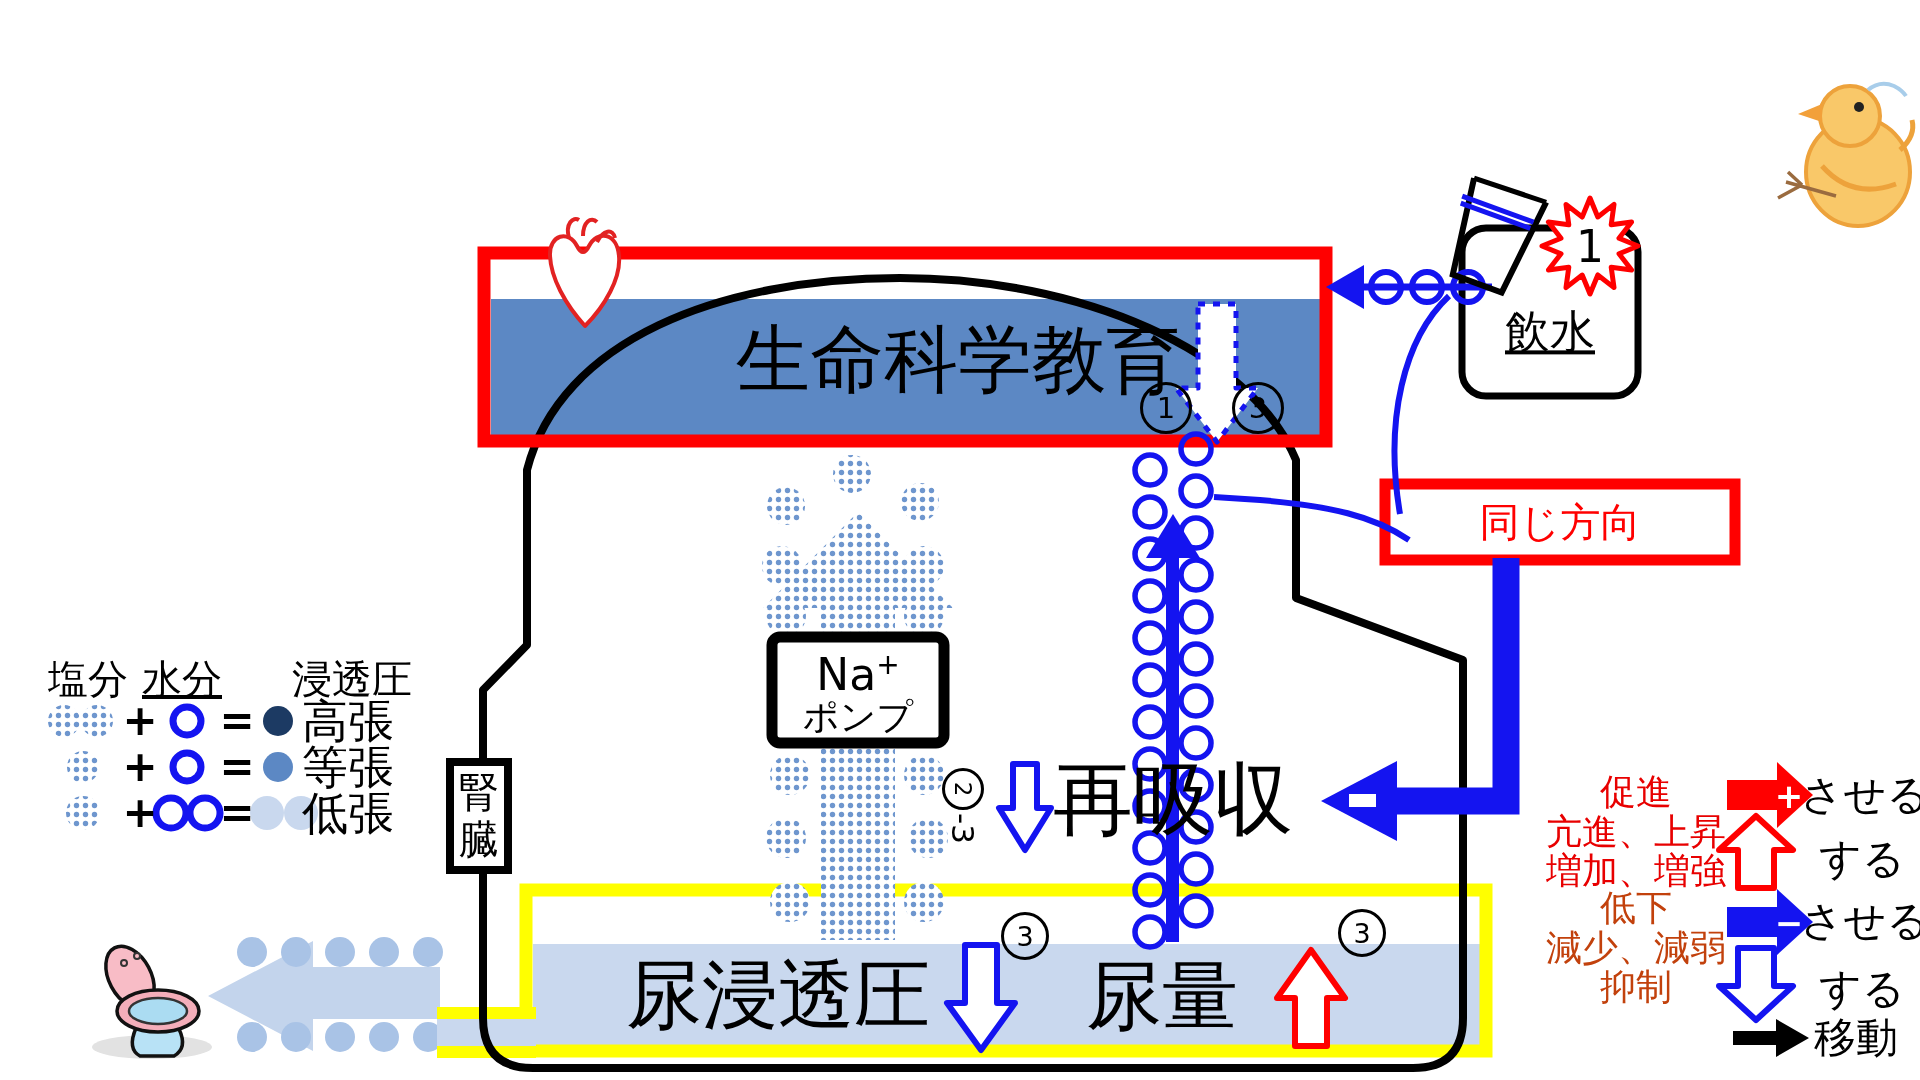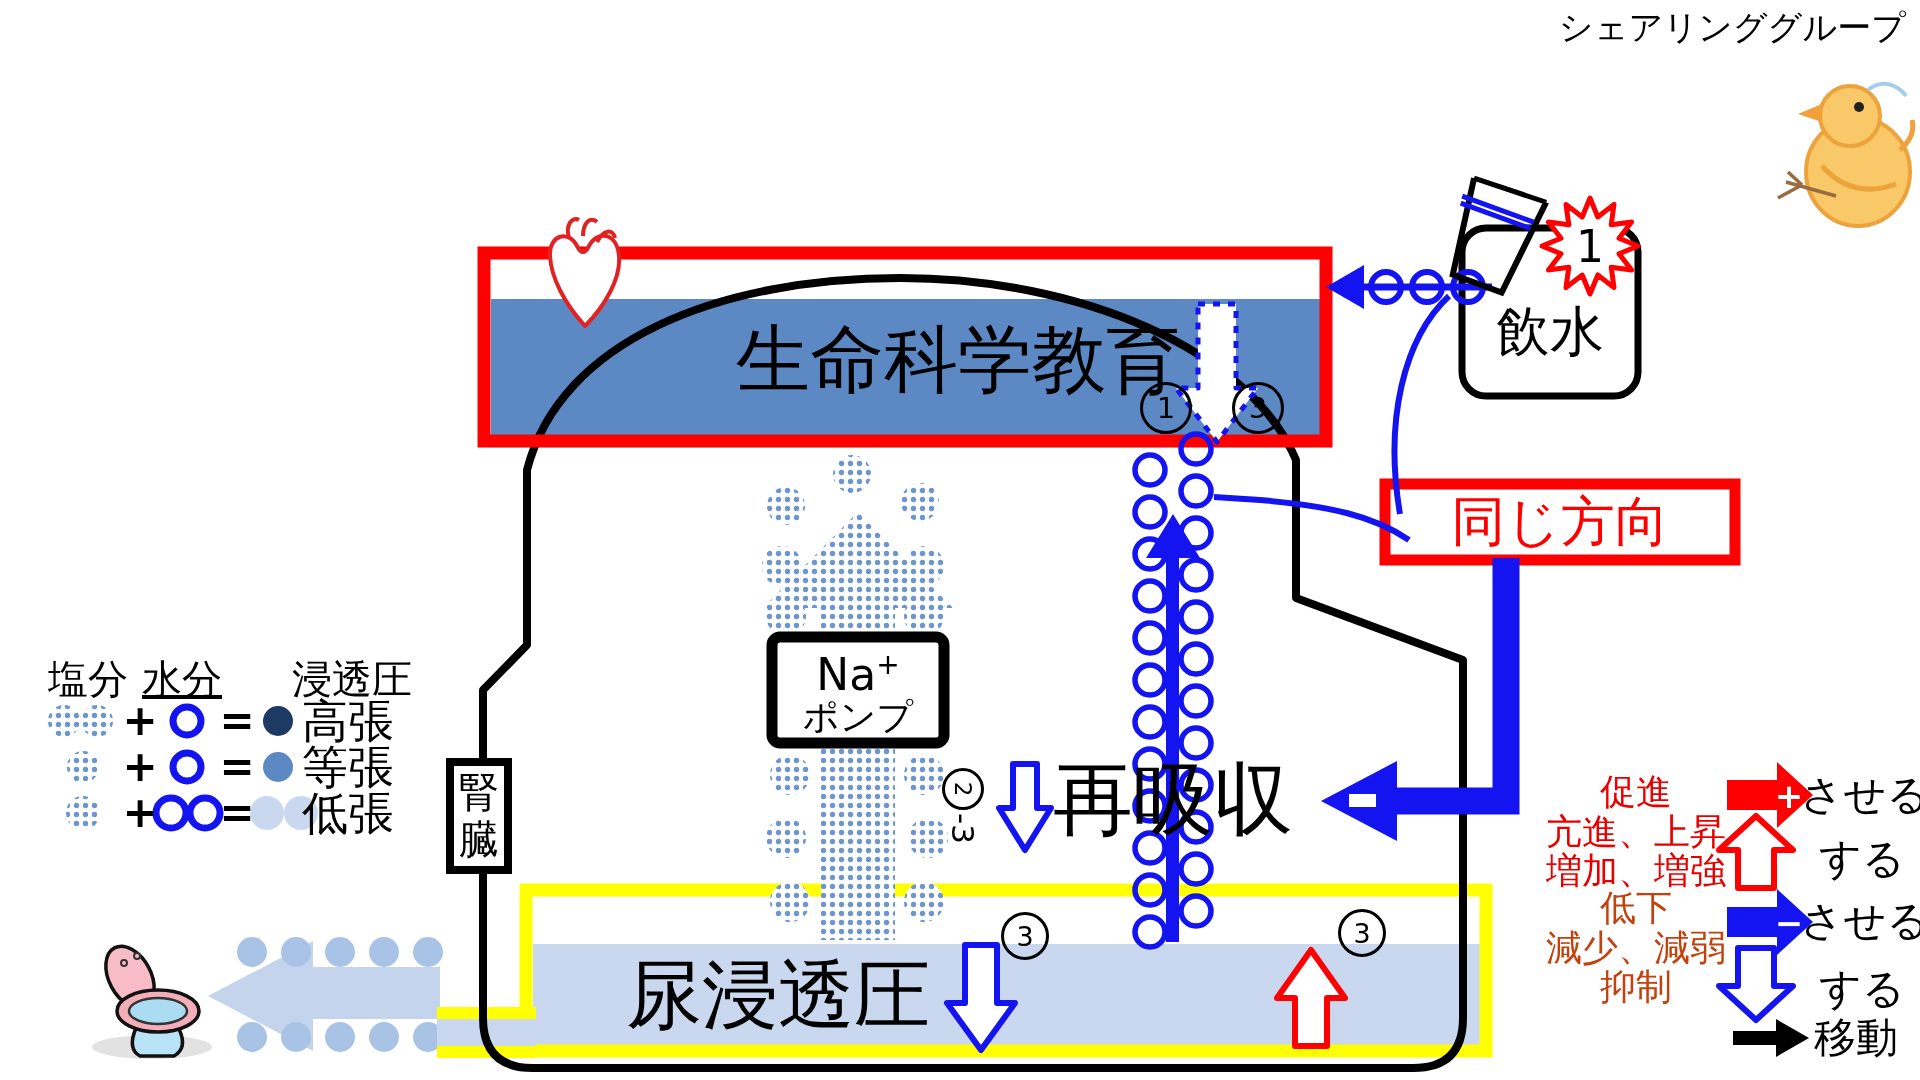--- a/index.html
+++ b/index.html
@@ -6,22 +6,22 @@
   #stage{position:relative;width:1920px;height:1080px;overflow:hidden;background:#fff;
          font-family:"DejaVu Sans","Liberation Sans",sans-serif;color:#000;}
   #gfx{position:absolute;left:0;top:0;}
   .t{position:absolute;transform:translate(-50%,-50%);white-space:nowrap;line-height:1.05;}
   .cnum{position:absolute;transform:translate(-50%,-50%);display:flex;align-items:center;justify-content:center;
         border:3px solid #000;border-radius:50%;background:transparent;}
   .cnum.big{width:46px;height:46px;font-size:29px;}
   .cnum.mid{width:42px;height:42px;font-size:27px;}
   .copyright{position:absolute;right:14px;top:6px;text-align:right;font-size:34px;line-height:1.28;}
   .blood-label{font-size:74px;}
-  .box-label{font-size:54px;}
-  .samedir{font-size:54px;color:#ff0000;}
+  .box-label{font-size:45px;text-decoration:underline;}
+  .samedir{font-size:40px;color:#ff0000;}
   .reabs{font-size:80px;}
   .urine-label{font-size:76px;}
   .kidney{position:absolute;transform:translate(-50%,-50%);width:46px;font-size:40px;line-height:1.18;
           word-break:break-all;text-align:center;}
   .na1{font-size:44px;}
   .na1 sup{font-size:28px;}
   .na2{font-size:36px;}
   .rotstep{position:absolute;transform:translate(-50%,-50%) rotate(90deg);display:flex;align-items:center;gap:3px;}
   .rotstep .circ{display:flex;align-items:center;justify-content:center;width:36px;height:36px;
                  border:3px solid #000;border-radius:50%;font-size:23px;}
@@ -206,21 +206,20 @@
     <path d="M 1822 166 Q 1852 200 1896 184" fill="none" stroke="#eda23b" stroke-width="5"></path>
     <path d="M 1900 150 Q 1916 136 1912 120" fill="none" stroke="#eda23b" stroke-width="5"></path>
     <polygon points="1822,104 1798,114 1822,122" fill="#f2a03a"></polygon>
     <circle cx="1859" cy="107" r="5" fill="#222222"></circle>
     <path d="M 1836 196 L 1786 182 M 1800 186 L 1778 198 M 1802 185 L 1788 172" fill="none" stroke="#9a6b3f" stroke-width="3.5"></path>
     <path d="M 1868 90 q 12 -10 26 -4 q 8 4 12 10" fill="none" stroke="#a8cdea" stroke-width="4"></path>
   </g>
 </svg>
 
 <div class="copyright">
-  <div>シェアリンググループ</div>
 </div>
 
 <div class="t blood-label" style="left:958px;top:360px;">生命科学教育</div>
 <div class="cnum big" style="left:1166px;top:408px;">
       <span>1</span>
     </div>
 <div class="cnum big" style="left:1258px;top:408px;">
       <span>3</span>
     </div>
 
@@ -237,20 +236,21 @@
 <div class="rotstep" style="left:963px;top:806px;">
   <span class="circ">2</span>
   <span class="suf">-3</span>
 </div>
 <div class="t reabs" style="left:1173px;top:800px;">再吸収</div>
 
 <div class="t urine-label" style="left:778px;top:995px;">尿浸透圧</div>
 <div class="cnum mid" style="left:1025px;top:936px;">
       <span>3</span>
     </div>
+<div class="t urine-label" style="left:1162px;top:996px;">尿量</div>
 <div class="cnum mid" style="left:1362px;top:933px;">
       <span>3</span>
     </div>
 
 <div class="t lg-head" style="left:88px;top:679px;">塩分</div>
 <div class="t lg-head" style="left:182px;top:679px;text-decoration:underline;">水分</div>
 <div class="t lg-head" style="left:352px;top:679px;">浸透圧</div>
 <div class="t lg-op" style="left:140px;top:721px;">+</div>
 <div class="t lg-op" style="left:237px;top:721px;">=</div>
 <div class="t lg-label" style="left:348px;top:721px;">高張</div>

